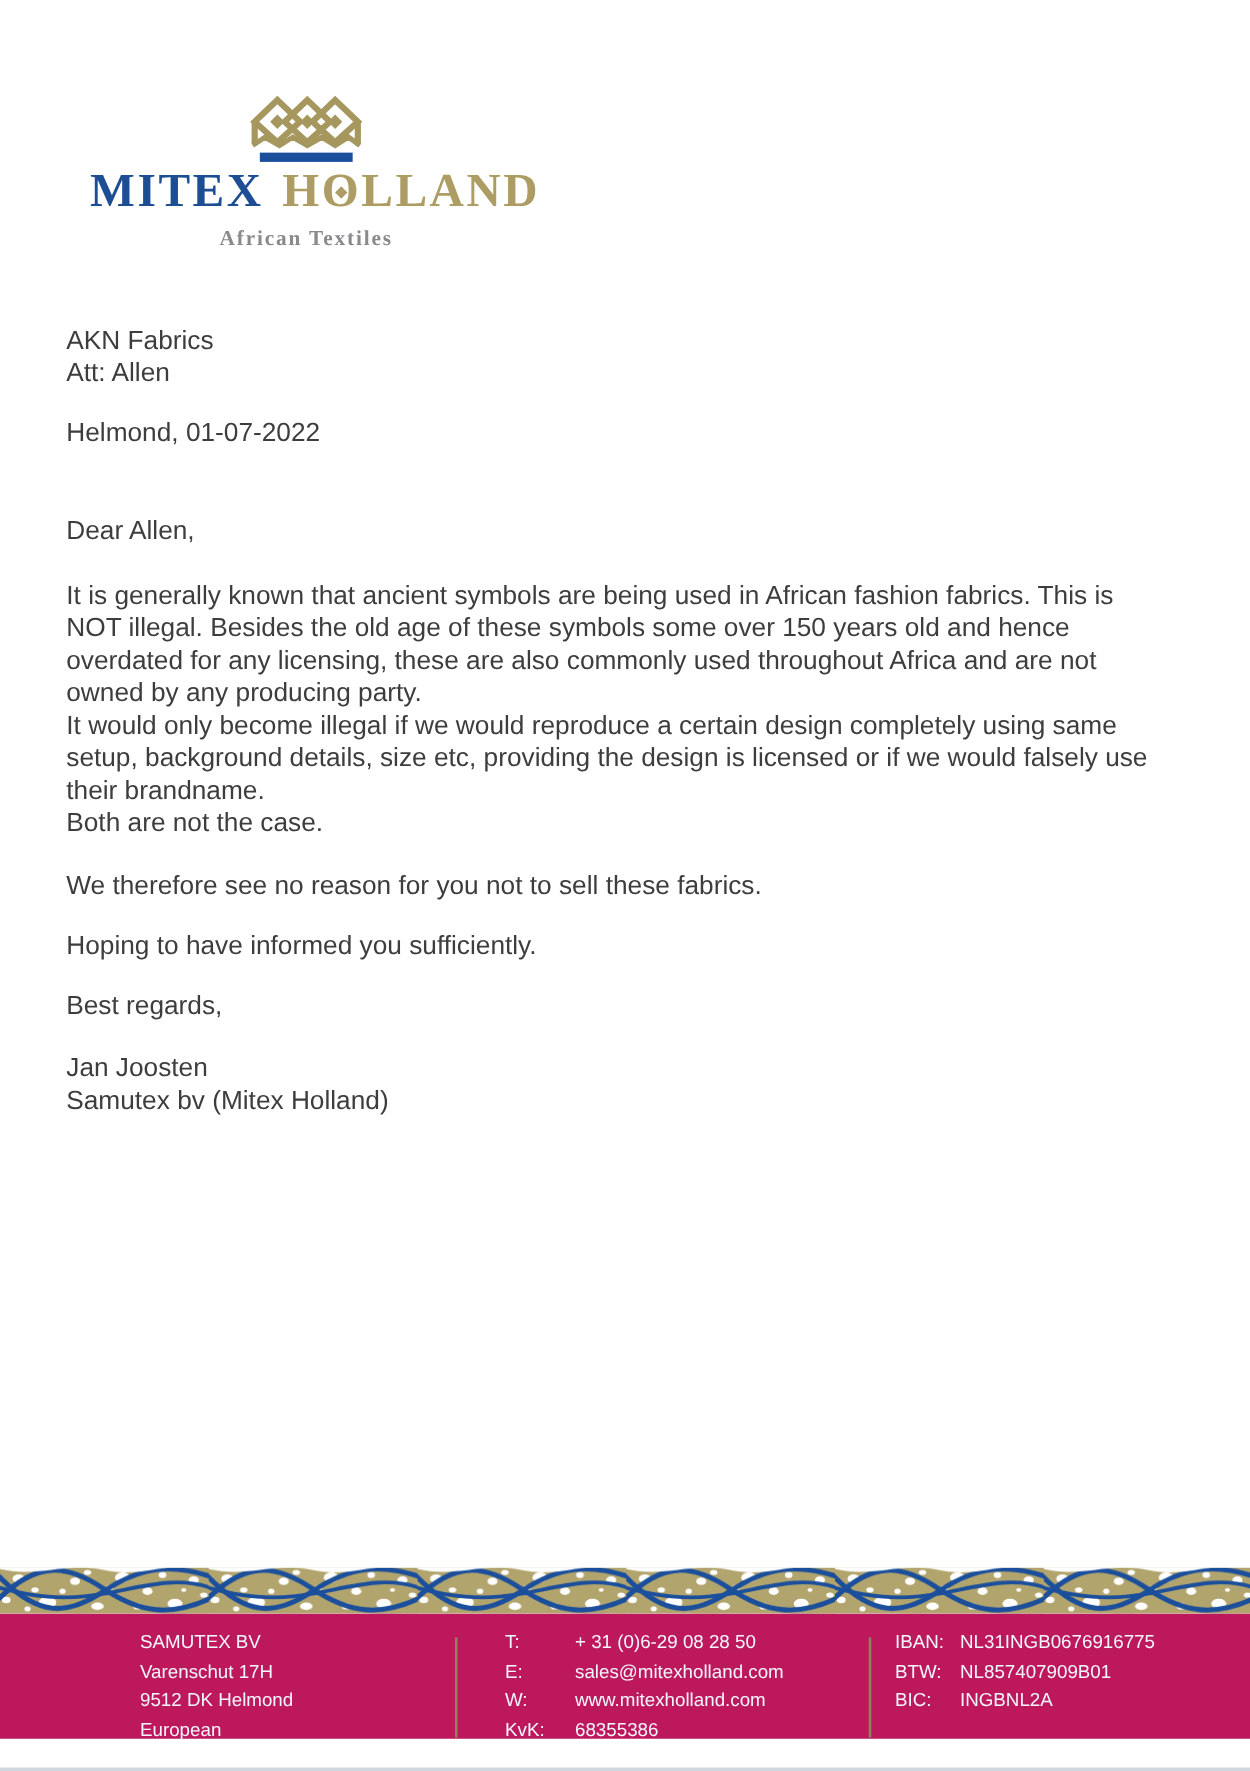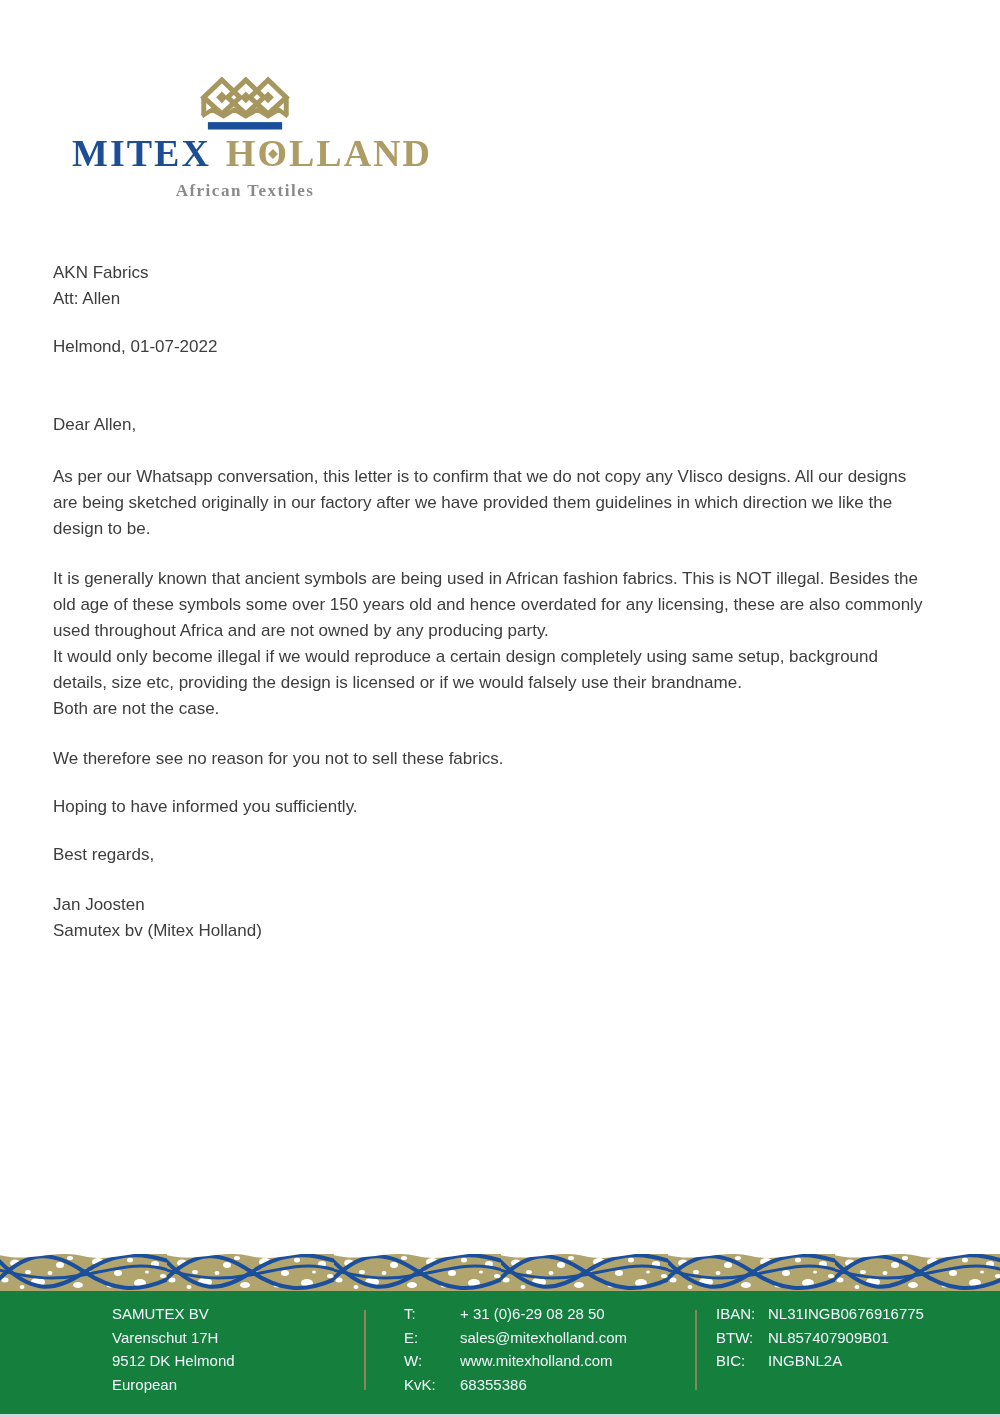--- a/index.html
+++ b/index.html
@@ -48,21 +48,21 @@
     letter-spacing: 1.5px;
     color: #8a8a8d;
   }
 
   
   .letter {
     position: absolute;
     top: 260px; left: 53px;
     width: 872px;
     color: #3d3d3d;
-    font-size: 17px;
+    font-size: 21px;
     line-height: 26px;
   }
   .letter p { margin: 0; white-space: pre-line; }
   .block-address   { margin-bottom: 22px !important; }
   .block-dateline  { margin-bottom: 52px !important; }
   .block-salute    { margin-bottom: 26px !important; }
   .block-p1        { margin-bottom: 24px !important; }
   .block-p2        { margin-bottom: 24px !important; }
   .block-p3        { margin-bottom: 24px !important; }
   .block-p4        { margin-bottom: 22px !important; }
@@ -72,22 +72,22 @@
   
   .pattern-band {
     position: absolute;
     top: 1254px; left: 0;
     width: 1000px; height: 37px;
     display: block;
   }
   .footer {
     position: absolute;
     top: 1291px; left: 0;
-    width: 1000px; height: 123px;
-    background: #15803d;
+    width: 1000px; height: 100px;
+    background: #be185d;
     color: #f2f6fc;
     font-size: 15px;
   }
   .footer .col { position: absolute; top: 11px; line-height: 23.5px; }
   .col-address { left: 112px; }
   .col-contact { left: 404px; }
   .col-bank    { left: 716px; }
   .footer .row { white-space: nowrap; }
   .col-contact .lbl { display: inline-block; width: 56px; }
   .col-bank .lbl    { display: inline-block; width: 52px; }
@@ -130,21 +130,20 @@
     <span class="word-mitex">MITEX</span>
     <span class="word-holland"><span>H</span><span class="logo-o">O</span><span>LLAND</span></span>
   </div>
   <div class="tagline">African Textiles</div>
 </div>
 
 <div class="letter">
   <p class="block-address"><span>AKN Fabrics</span><br><span>Att: Allen</span></p>
   <p class="block-dateline">Helmond, 01-07-2022</p>
   <p class="block-salute">Dear Allen,</p>
-  <p class="block-p1 para">As per our Whatsapp conversation, this letter is to confirm that we do not copy any Vlisco designs. All our designs are being sketched originally in our factory after we have provided them guidelines in which direction we like the design to be.</p>
   <p class="block-p3 para">It is generally known that ancient symbols are being used in African fashion fabrics. This is NOT illegal. Besides the old age of these symbols some over 150 years old and hence overdated for any licensing, these are also commonly used throughout Africa and are not owned by any producing party.
 It would only become illegal if we would reproduce a certain design completely using same setup, background details, size etc, providing the design is licensed or if we would falsely use their brandname.
 Both are not the case.</p>
   <p class="block-p4 para">We therefore see no reason for you not to sell these fabrics.</p>
   <p class="block-p5 para">Hoping to have informed you sufficiently.</p>
   <p class="block-closing">Best regards,</p>
   <p><span>Jan Joosten</span><br><span>Samutex bv (Mitex Holland)</span></p>
 </div>
 
 <svg class="pattern-band" width="1000" height="37" viewBox="0 0 1000 37" xmlns="http://www.w3.org/2000/svg" preserveAspectRatio="none">

